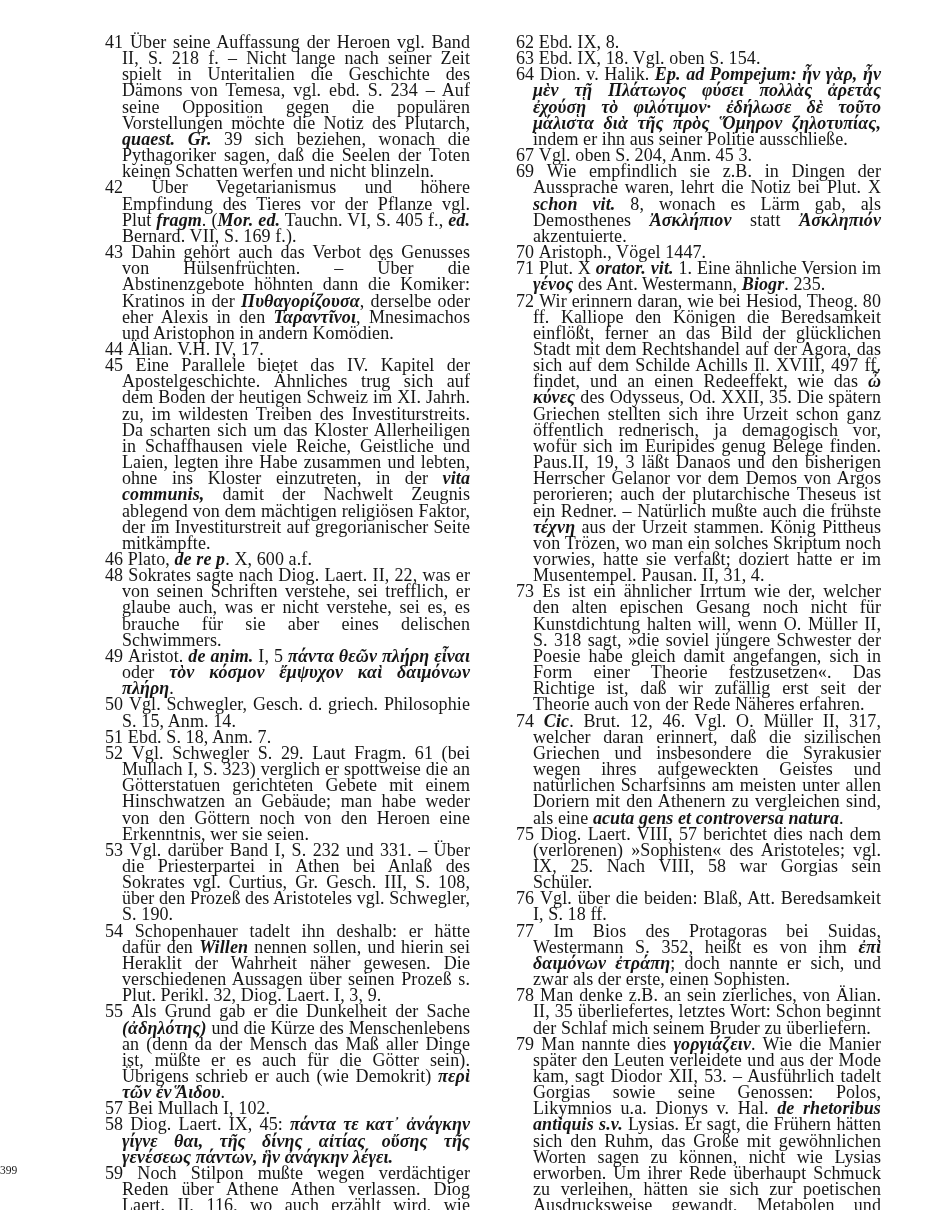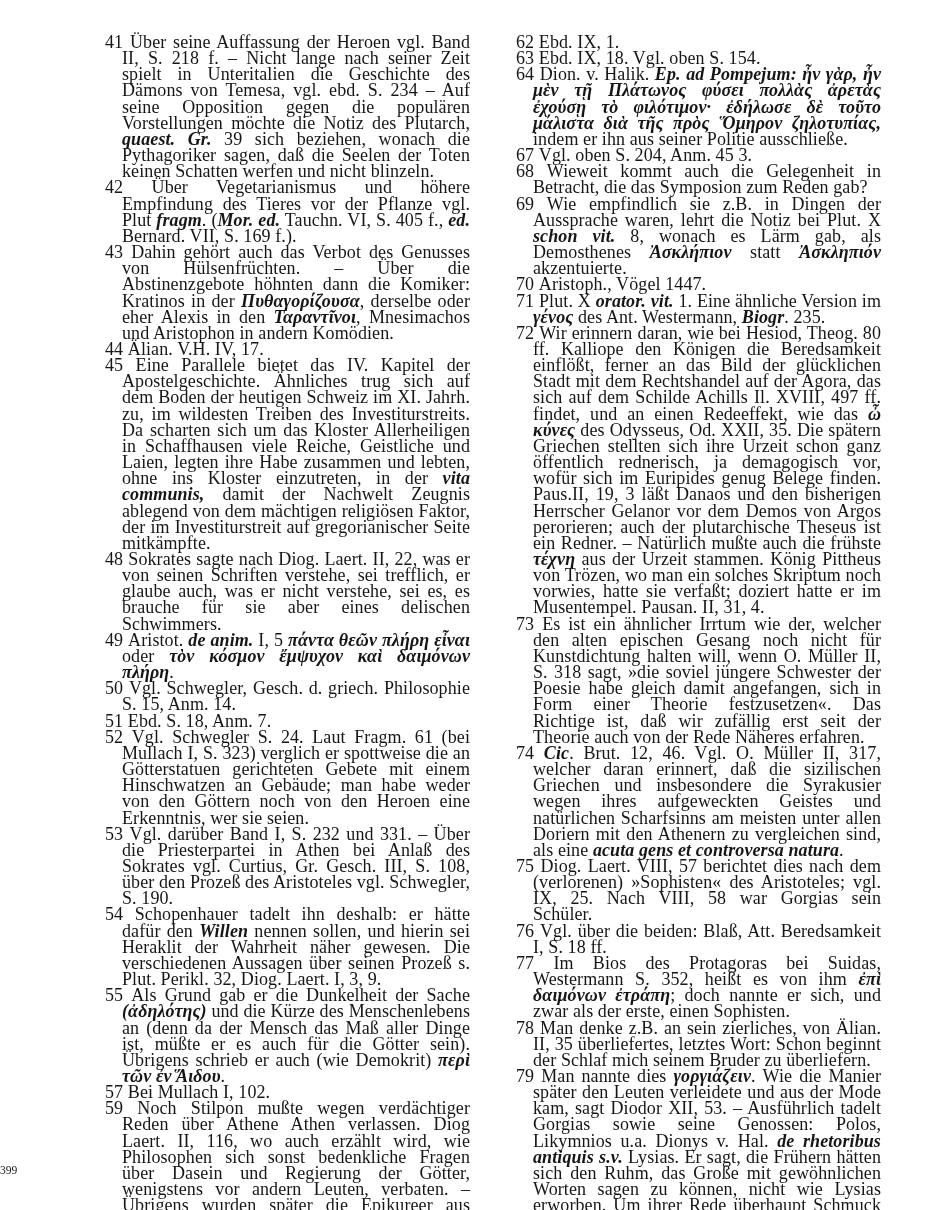--- a/index.html
+++ b/index.html
@@ -55,39 +55,40 @@
 <body>
 
 <div class="page">
   <div class="columns">
     <div class="col" id="col-left">
         <div class="note"><span class="num">41&nbsp;</span><span class="">Über seine Auffassung der Heroen vgl. Band II, S. 218 f. – Nicht lange nach seiner Zeit spielt in Unteritalien die Geschichte des Dämons von Temesa, vgl. ebd. S. 234 – Auf seine Opposition gegen die populären Vorstellungen möchte die Notiz des Plutarch, </span><span class="it">quaest. Gr.</span><span class=""> 39 sich beziehen, wonach die Pythagoriker sagen, daß die Seelen der Toten keinen Schatten werfen und nicht blinzeln.</span></div>
         <div class="note"><span class="num">42&nbsp;</span><span class="">Über Vegetarianismus und höhere Empfindung des Tieres vor der Pflanze vgl. Plut </span><span class="it">fragm</span><span class="">. (</span><span class="it">Mor. ed.</span><span class=""> Tauchn. VI, S. 405 f., </span><span class="it">ed.</span><span class=""> Bernard. VII, S. 169 f.).</span></div>
         <div class="note"><span class="num">43&nbsp;</span><span class="">Dahin gehört auch das Verbot des Genusses von Hülsenfrüchten. – Über die Abstinenzgebote höhnten dann die Komiker: Kratinos in der </span><span class="it">Πυθαγορίζουσα</span><span class="">, derselbe oder eher Alexis in den </span><span class="it">Ταραντῖνοι</span><span class="">, Mnesimachos und Aristophon in andern Komödien.</span></div>
         <div class="note"><span class="num">44&nbsp;</span><span class="">Älian. V.H. IV, 17.</span></div>
         <div class="note"><span class="num">45&nbsp;</span><span class="">Eine Parallele bietet das IV. Kapitel der Apostelgeschichte. Ähnliches trug sich auf dem Boden der heutigen Schweiz im XI. Jahrh. zu, im wildesten Treiben des Investiturstreits. Da scharten sich um das Kloster Allerheiligen in Schaffhausen viele Reiche, Geistliche und Laien, legten ihre Habe zusammen und lebten, ohne ins Kloster einzutreten, in der </span><span class="it">vita communis,</span><span class=""> damit der Nachwelt Zeugnis ablegend von dem mächtigen religiösen Faktor, der im Investiturstreit auf gregorianischer Seite mitkämpfte.</span></div>
+        <div class="note"><span class="num">46&nbsp;</span><span class="">Plato, </span><span class="it">de re p</span><span class="">. X, 600 a.f.</span></div>
         <div class="note"><span class="num">48&nbsp;</span><span class="">Sokrates sagte nach Diog. Laert. II, 22, was er von seinen Schriften verstehe, sei trefflich, er glaube auch, was er nicht verstehe, sei es, es brauche für sie aber eines delischen Schwimmers.</span></div>
         <div class="note"><span class="num">49&nbsp;</span><span class="">Aristot. </span><span class="it">de anim.</span><span class=""> I, 5 </span><span class="it">πάντα θεῶν πλήρη εἶναι</span><span class=""> oder </span><span class="it">τὸν κόσμον ἔμψυχον καὶ δαιμόνων πλήρη</span><span class="">.</span></div>
         <div class="note"><span class="num">50&nbsp;</span><span class="">Vgl. Schwegler, Gesch. d. griech. Philosophie S. 15, Anm. 14.</span></div>
         <div class="note"><span class="num">51&nbsp;</span><span class="">Ebd. S. 18, Anm. 7.</span></div>
-        <div class="note"><span class="num">52&nbsp;</span><span class="">Vgl. Schwegler S. 24. Laut Fragm. 61 (bei Mullach I, S. 323) verglich er spottweise die an Götterstatuen gerichteten Gebete mit einem Hinschwatzen an Gebäude; man habe weder von den Göttern noch von den Heroen eine Erkenntnis, wer sie seien.</span></div>
+        <div class="note"><span class="num">52&nbsp;</span><span class="">Vgl. Schwegler S. 29. Laut Fragm. 61 (bei Mullach I, S. 323) verglich er spottweise die an Götterstatuen gerichteten Gebete mit einem Hinschwatzen an Gebäude; man habe weder von den Göttern noch von den Heroen eine Erkenntnis, wer sie seien.</span></div>
         <div class="note"><span class="num">53&nbsp;</span><span class="">Vgl. darüber Band I, S. 232 und 331. – Über die Priesterpartei in Athen bei Anlaß des Sokrates vgl. Curtius, Gr. Gesch. III, S. 108, über den Prozeß des Aristoteles vgl. Schwegler, S. 190.</span></div>
         <div class="note"><span class="num">54&nbsp;</span><span class="">Schopenhauer tadelt ihn deshalb: er hätte dafür den </span><span class="it">Willen</span><span class=""> nennen sollen, und hierin sei Heraklit der Wahrheit näher gewesen. Die verschiedenen Aussagen über seinen Prozeß s. Plut. Perikl. 32, Diog. Laert. I, 3, 9.</span></div>
         <div class="note"><span class="num">55&nbsp;</span><span class="">Als Grund gab er die Dunkelheit der Sache </span><span class="it">(ἀδηλότης)</span><span class=""> und die Kürze des Menschenlebens an (denn da der Mensch das Maß aller Dinge ist, müßte er es auch für die Götter sein). Übrigens schrieb er auch (wie Demokrit) </span><span class="it">περὶ τῶν ἐν Ἅιδου</span><span class="">.</span></div>
         <div class="note"><span class="num">57&nbsp;</span><span class="">Bei Mullach I, 102.</span></div>
+        <div class="note"><span class="num">58&nbsp;</span><span class="">Diog. Laert. IX, 45: </span><span class="it">πάντα τε κατ᾽ ἀνάγκην γίγνε θαι, τῆς δίνης αἰτίας οὔσης τῆς γενέσεως πάντων, ἣν ἀνάγκην λέγει.</span></div>
         <div class="note"><span class="num">59&nbsp;</span><span class="">Noch Stilpon mußte wegen verdächtiger Reden über Athene Athen verlassen. Diog Laert. II, 116, wo auch erzählt wird, wie Philosophen sich sonst bedenkliche Fragen über Dasein und Regierung der Götter, wenigstens vor andern Leuten, verbaten. – Übrigens wurden später die Epikureer aus Messene und einzelne auch aus Rom ausgewiesen, Äl. V.H. IX, 12. Athen. XII, 68.</span></div>
         <div class="note"><span class="num">60&nbsp;</span><span class="">Vgl. oben S. 293 ff.</span></div>
         <div class="note"><span class="num">61&nbsp;</span><span class="">Diog Laert. VIII, 32.</span></div>
       </div>
     <div class="col" id="col-right">
-        <div class="note"><span class="num">62&nbsp;</span><span class="">Ebd. IX, 1.</span></div>
+        <div class="note"><span class="num">62&nbsp;</span><span class="">Ebd. IX, 8.</span></div>
         <div class="note"><span class="num">63&nbsp;</span><span class="">Ebd. IX, 18. Vgl. oben S. 154.</span></div>
         <div class="note"><span class="num">64&nbsp;</span><span class="">Dion. v. Halik. </span><span class="it">Ep. ad Pompejum: ἦν γὰρ, ἦν μὲν τῇ Πλάτωνος φύσει πολλὰς ἀρετὰς ἐχούσῃ τὸ φιλότιμον· ἐδήλωσε δὲ τοῦτο μάλιστα διὰ τῆς πρὸς Ὅμηρον ζηλοτυπίας,</span><span class=""> indem er ihn aus seiner Politie ausschließe.</span></div>
         <div class="note"><span class="num">67&nbsp;</span><span class="">Vgl. oben S. 204, Anm. 45 3.</span></div>
-        <div class="note"><span class="num">68&nbsp;</span><span class="">Wieweit kommt auch die Gelegenheit in Betracht, die das Symposion zum Reden gab?</span></div>
         <div class="note"><span class="num">69&nbsp;</span><span class="">Wie empfindlich sie z.B. in Dingen der Aussprache waren, lehrt die Notiz bei Plut. X </span><span class="it">schon vit.</span><span class=""> 8, wonach es Lärm gab, als Demosthenes </span><span class="it">Ἀσκλήπιον</span><span class=""> statt </span><span class="it">Ἀσκληπιόν</span><span class=""> akzentuierte.</span></div>
         <div class="note"><span class="num">70&nbsp;</span><span class="">Aristoph., Vögel 1447.</span></div>
         <div class="note"><span class="num">71&nbsp;</span><span class="">Plut. X </span><span class="it">orator. vit.</span><span class=""> 1. Eine ähnliche Version im </span><span class="it">γένος</span><span class=""> des Ant. Westermann, </span><span class="it">Biogr</span><span class="">. 235.</span></div>
         <div class="note"><span class="num">72&nbsp;</span><span class="">Wir erinnern daran, wie bei Hesiod, Theog. 80 ff. Kalliope den Königen die Beredsamkeit einflößt, ferner an das Bild der glücklichen Stadt mit dem Rechtshandel auf der Agora, das sich auf dem Schilde Achills Il. XVIII, 497 ff. findet, und an einen Redeeffekt, wie das </span><span class="it">ὦ κύνες</span><span class=""> des Odysseus, Od. XXII, 35. Die spätern Griechen stellten sich ihre Urzeit schon ganz öffentlich rednerisch, ja demagogisch vor, wofür sich im Euripides genug Belege finden. Paus.II, 19, 3 läßt Danaos und den bisherigen Herrscher Gelanor vor dem Demos von Argos perorieren; auch der plutarchische Theseus ist ein Redner. – Natürlich mußte auch die frühste </span><span class="it">τέχνη</span><span class=""> aus der Urzeit stammen. König Pittheus von Trözen, wo man ein solches Skriptum noch vorwies, hatte sie verfaßt; doziert hatte er im Musentempel. Pausan. II, 31, 4.</span></div>
         <div class="note"><span class="num">73&nbsp;</span><span class="">Es ist ein ähnlicher Irrtum wie der, welcher den alten epischen Gesang noch nicht für Kunstdichtung halten will, wenn O. Müller II, S. 318 sagt, »die soviel jüngere Schwester der Poesie habe gleich damit angefangen, sich in Form einer Theorie festzusetzen«. Das Richtige ist, daß wir zufällig erst seit der Theorie auch von der Rede Näheres erfahren.</span></div>
         <div class="note"><span class="num">74&nbsp;</span><span class="it">Cic</span><span class="">. Brut. 12, 46. Vgl. O. Müller II, 317, welcher daran erinnert, daß die sizilischen Griechen und insbesondere die Syrakusier wegen ihres aufgeweckten Geistes und natürlichen Scharfsinns am meisten unter allen Doriern mit den Athenern zu vergleichen sind, als eine </span><span class="it">acuta gens et controversa natura</span><span class="">.</span></div>
         <div class="note"><span class="num">75&nbsp;</span><span class="">Diog. Laert. VIII, 57 berichtet dies nach dem (verlorenen) »Sophisten« des Aristoteles; vgl. IX, 25. Nach VIII, 58 war Gorgias sein Schüler.</span></div>
         <div class="note"><span class="num">76&nbsp;</span><span class="">Vgl. über die beiden: Blaß, Att. Beredsamkeit I, S. 18 ff.</span></div>
         <div class="note"><span class="num">77&nbsp;</span><span class="">Im Bios des Protagoras bei Suidas, Westermann S. 352, heißt es von ihm </span><span class="it">ἐπὶ δαιμόνων ἐτράπη</span><span class="">; doch nannte er sich, und zwar als der erste, einen Sophisten.</span></div>
         <div class="note"><span class="num">78&nbsp;</span><span class="">Man denke z.B. an sein zierliches, von Älian. II, 35 überliefertes, letztes Wort: Schon beginnt der Schlaf mich seinem Bruder zu überliefern.</span></div>

